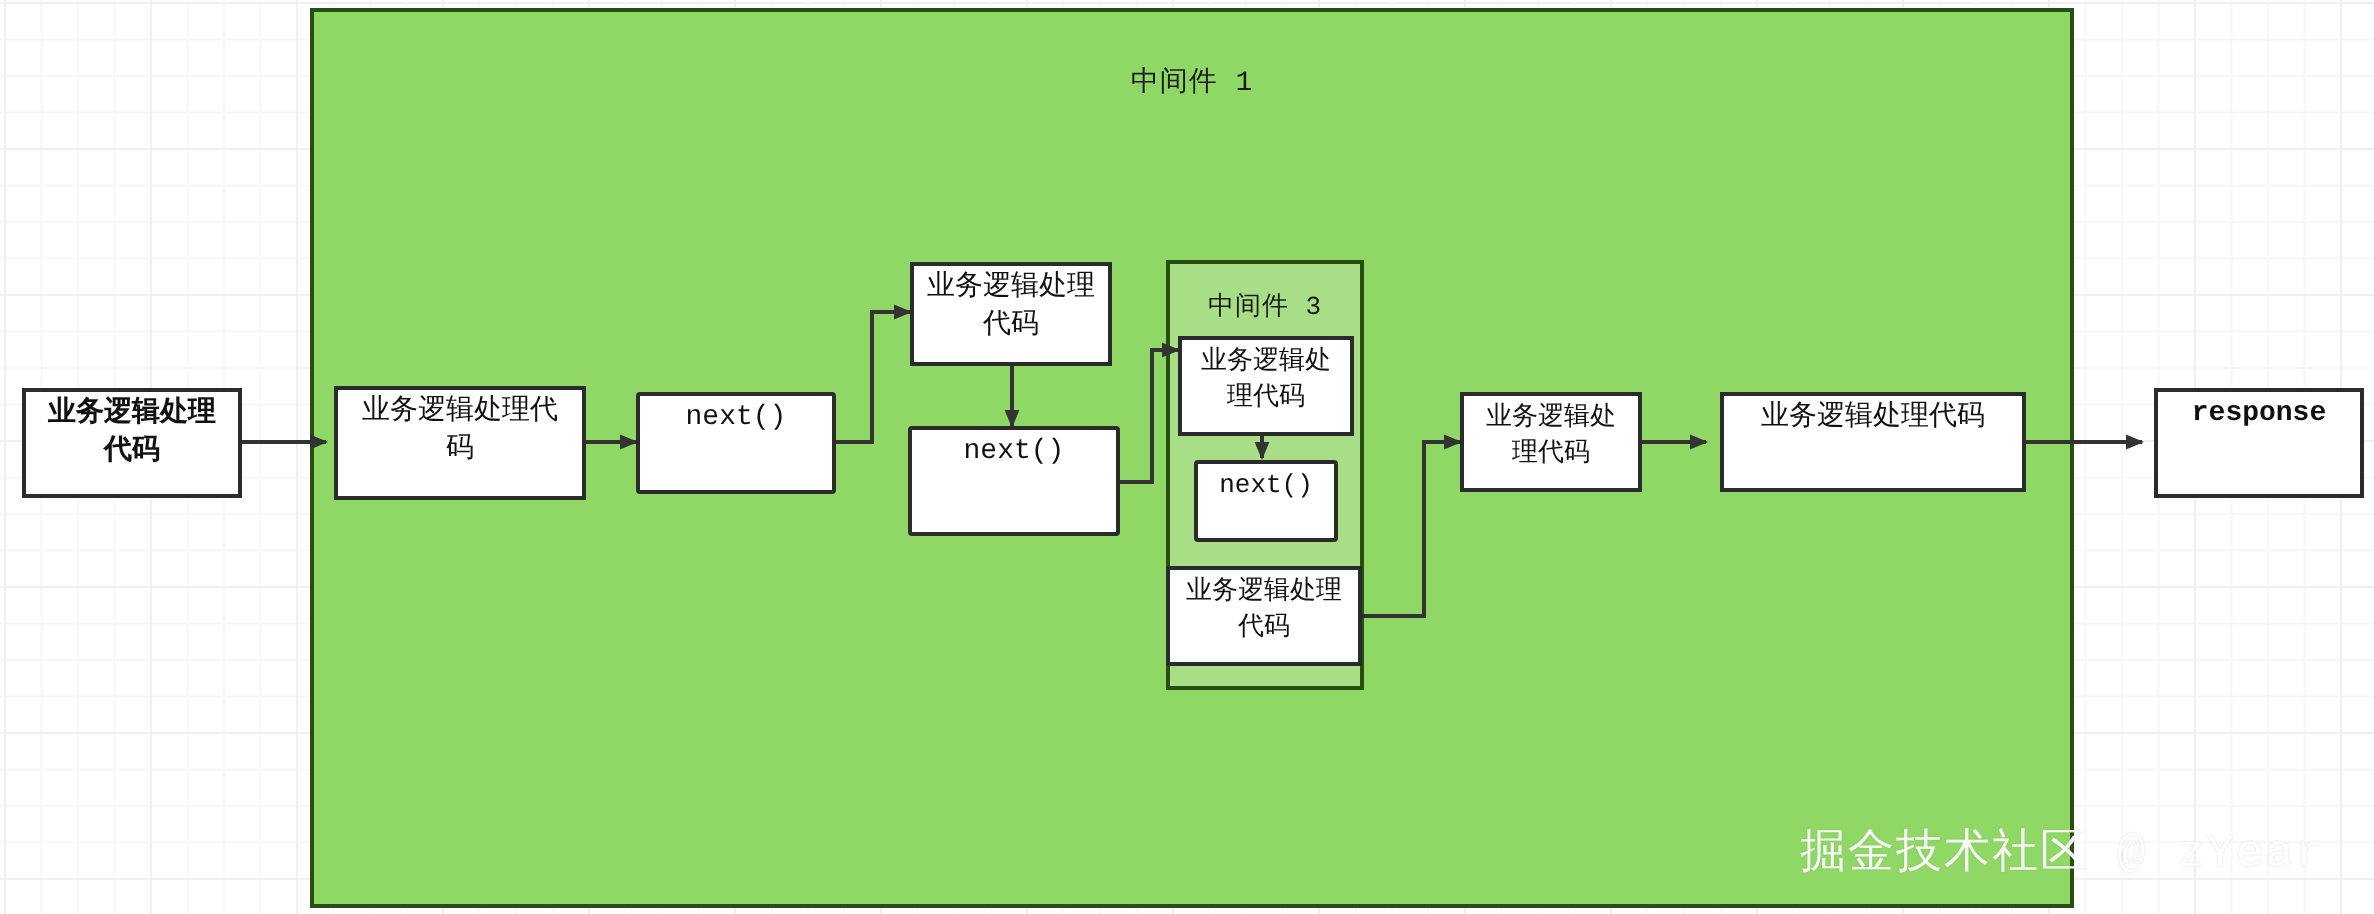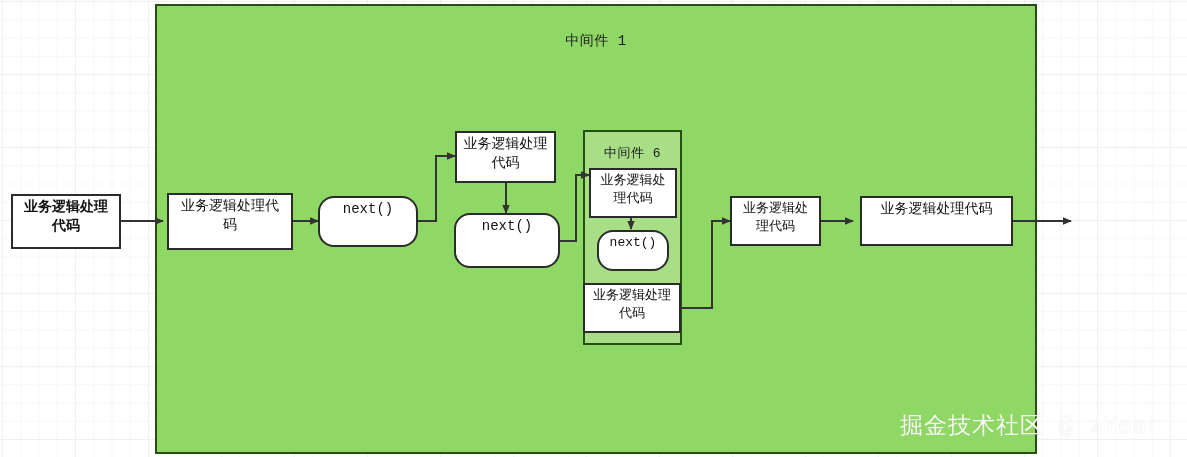--- a/index.html
+++ b/index.html
@@ -45,21 +45,21 @@
     border: 2px solid #2b2b2b;
     display: flex;
     align-items: flex-start;
     justify-content: center;
     text-align: center;
     font-size: 14px;
     color: #111111;
     line-height: 1.35;
     padding: 2px 6px;
   }
-  .node.rounded { border-radius: 16px; }
+  .node.rounded { border-radius: 2px; }
   .node.bold { font-weight: bold; }
 
   .edge { position: absolute; }
 
   .watermark {
     position: absolute;
     font-size: 23px;
     color: #ffffff;
     opacity: 0.92;
     white-space: nowrap;
@@ -71,21 +71,21 @@
 <body>
 
 <div id="canvas">
 
   <div class="mw" style="left:155px; top:4px; width:882px; height:450px; background:#90d865;">
     <div class="mw-label" style="top:26px;">中间件 1</div>
   </div>
 
 
   <div class="mw" style="left:583px; top:130px; width:99px; height:215px; background:#a8df86;">
-    <div class="mw-label" style="top:12px; font-size:13px;">中间件 6</div>
+    <div class="mw-label" style="top:12px; font-size:13px;">中间件 3</div>
   </div>
 
   <svg class="edge" width="1187" height="457" style="left:0; top:0;">
     <defs>
       <marker id="ah" markerWidth="9" markerHeight="9" refX="8" refY="4.5" orient="auto" markerUnits="userSpaceOnUse">
         <path d="M0,0.8 L9,4.5 L0,8.2 z" fill="#333333"></path>
       </marker>
     </defs>
     <g fill="none" stroke="#333333" stroke-width="2" marker-end="url(#ah)">
 
@@ -142,16 +142,19 @@
   </div>
 
   <div class="node" style="left:730px; top:196px; width:91px; height:50px; font-size:13px;">
     <span>业务逻辑处理代码</span>
   </div>
 
   <div class="node" style="left:860px; top:196px; width:153px; height:50px;">
     <span>业务逻辑处理代码</span>
   </div>
 
+  <div class="node bold" style="left:1077px; top:194px; width:105px; height:55px;">
+    <span>response</span>
+  </div>
 
   <div class="watermark" style="left:900px; top:410px;">掘金技术社区 @ zYear</div>
 
 </div>
 
 </body></html>

